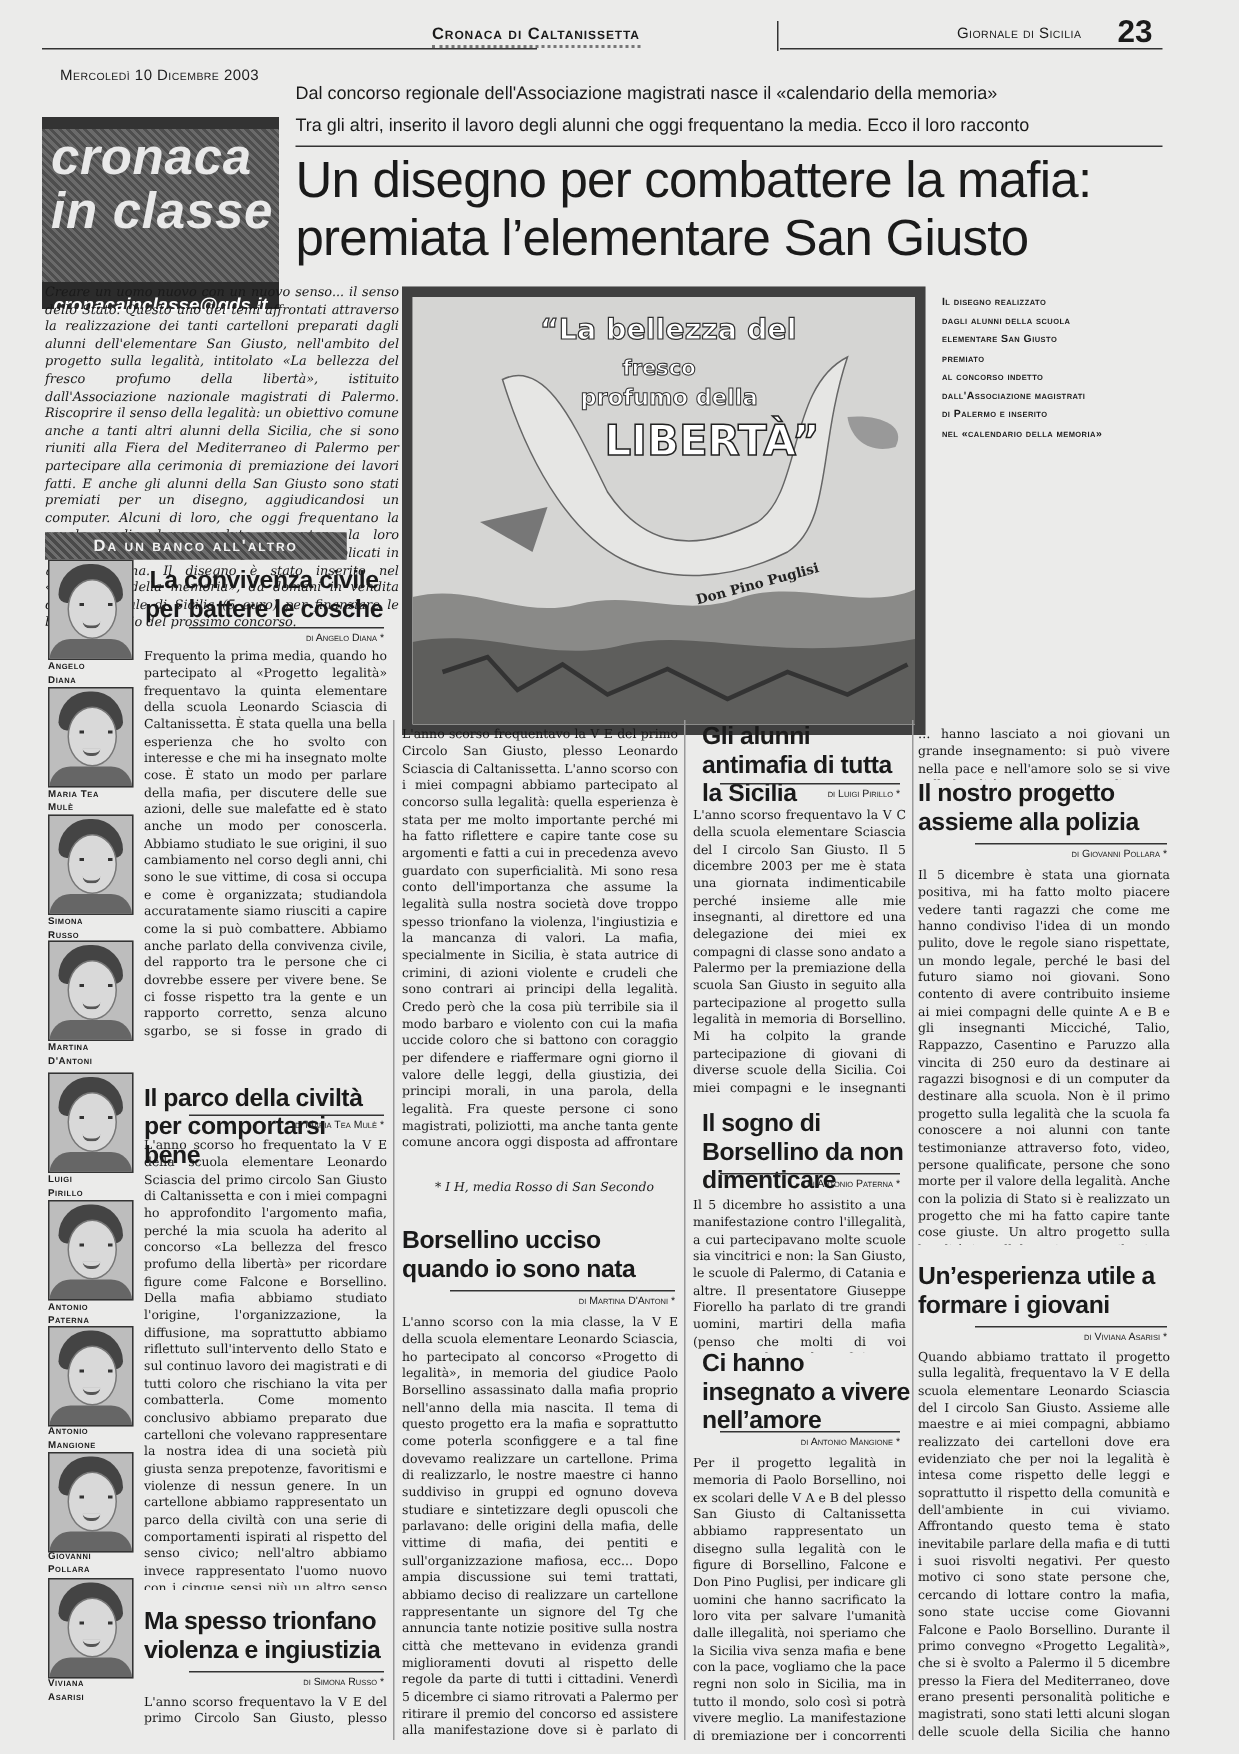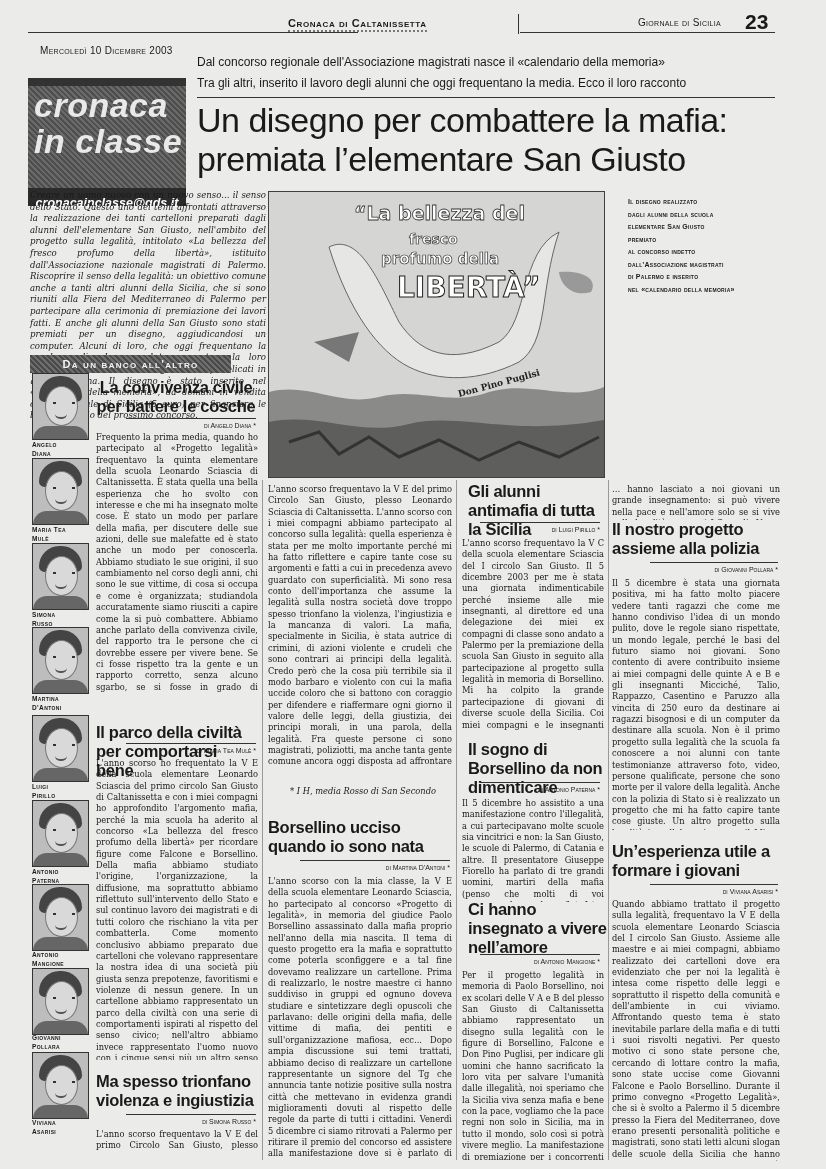--- a/index.html
+++ b/index.html
@@ -15,21 +15,21 @@
   .badge{left:28px;top:50px;width:158px;height:128px;background:#5a5a5a;background-image:repeating-linear-gradient(45deg,#4e4e4e 0 2px,#6a6a6a 2px 4px);margin-top:28px;}
   .badge-top{position:absolute;left:0;top:0;width:100%;height:8px;background:#333;}
   .badge-t1,.badge-t2{position:absolute;left:6px;font-family:"Liberation Sans",sans-serif;font-weight:bold;font-style:italic;color:#e9e9e9;font-size:34px;letter-spacing:.5px;}
   .badge-t1{top:8px;}
   .badge-t2{top:44px;}
   .badge-mail{position:absolute;left:0;bottom:0;width:100%;height:18px;background:#2b2b2b;color:#fff;font-family:"Liberation Sans",sans-serif;font-weight:bold;font-style:italic;font-size:12.5px;text-align:center;line-height:30px;}
   .kicker{left:197px;top:52px;font-family:"Liberation Sans",sans-serif;font-size:12px;line-height:21px;width:570px;}
   .kicker-rule{left:197px;top:97px;width:578px;height:1px;background:#333;}
   .headline{left:197px;top:101px;font-family:"Liberation Sans",sans-serif;font-size:34px;line-height:39px;letter-spacing:-.5px;width:600px;}
   .intro{left:30px;top:190px;width:236px;font-size:8.6px;line-height:11.6px;font-style:italic;text-align:justify;}
-  .drawing{left:268px;top:191px;width:335px;height:285px;background:#d8d8d6;border:1px solid #404040;overflow:hidden;}
+  .drawing{left:268px;top:191px;width:335px;height:285px;background:#d8d8d6;border:7px solid #404040;overflow:hidden;}
   .caption{left:628px;top:196px;width:190px;font-family:"Liberation Sans",sans-serif;font-size:7px;line-height:12.5px;font-variant:small-caps;font-weight:bold;letter-spacing:.3px;}
   .banner{left:30px;top:355px;width:201px;height:18px;background:#555;background-image:repeating-linear-gradient(45deg,#4a4a4a 0 2px,#6e6e6e 2px 4px);color:#f2f2f2;font-family:"Liberation Sans",sans-serif;font-weight:bold;font-size:11px;letter-spacing:1.3px;text-align:center;line-height:18px;font-variant:small-caps;}
   .photo{position:absolute;left:32px;width:55px;height:65px;background:#bdbdbd;border:1px solid #333;overflow:hidden;}
   .photo .face{position:absolute;left:12px;top:12px;width:31px;height:38px;border-radius:50%;background:#d9d9d9;border:1px solid #777;}
   .photo .hair{position:absolute;left:6px;top:2px;width:43px;height:26px;border-radius:22px 22px 6px 6px;background:#444;}
   .photo .eyes{position:absolute;left:20px;top:28px;width:16px;height:2px;border-left:3px solid #333;border-right:3px solid #333;}
   .photo .mouth{position:absolute;left:22px;top:40px;width:12px;height:3px;border-bottom:2px solid #555;border-radius:0 0 6px 6px;}
   .photo .shoulders{position:absolute;left:0;top:52px;width:55px;height:14px;background:#666;border-radius:20px 20px 0 0;}
   .pname{position:absolute;left:32px;width:70px;font-family:"Liberation Sans",sans-serif;font-weight:bold;font-size:6.5px;line-height:9px;font-variant:small-caps;letter-spacing:.4px;}
   .art-title{position:absolute;font-family:"Liberation Sans",sans-serif;font-weight:bold;font-size:16.5px;line-height:19px;letter-spacing:-.3px;}

